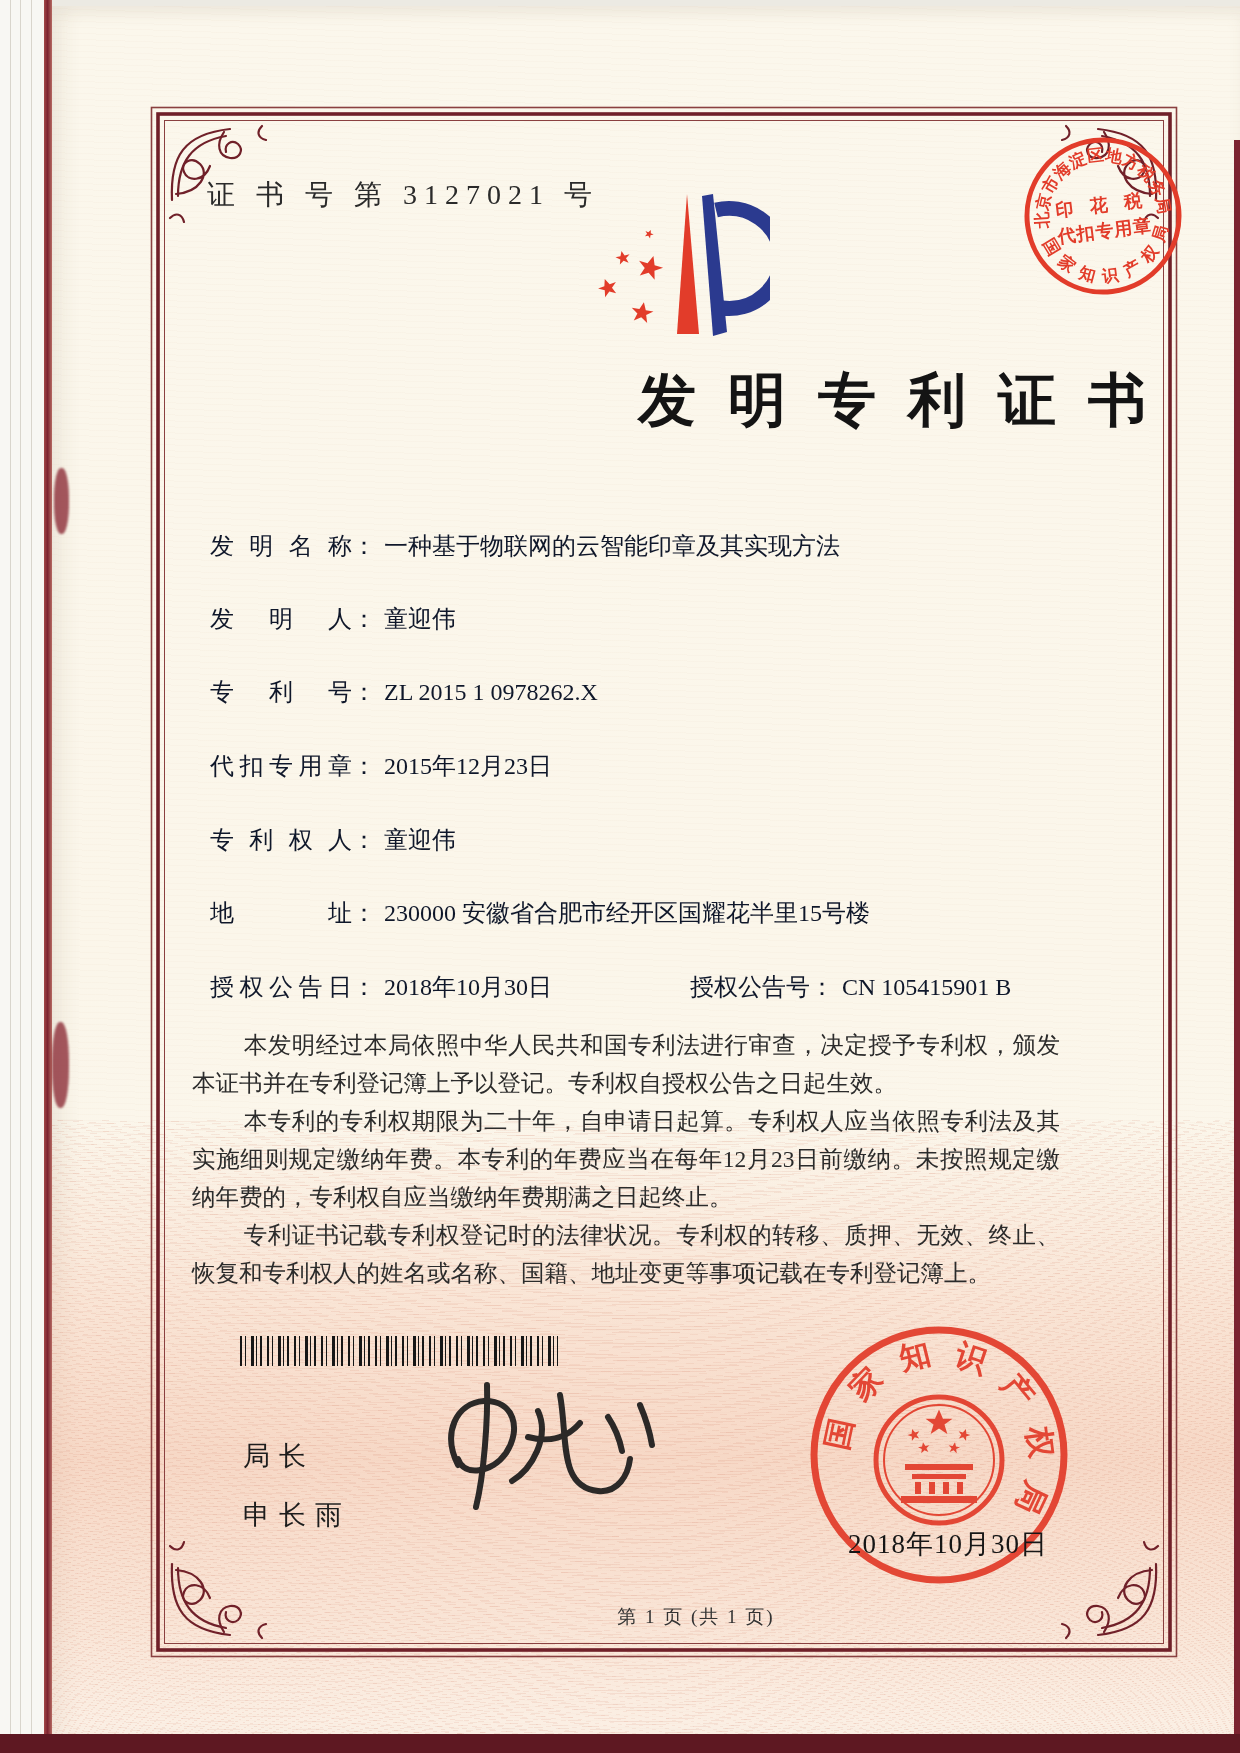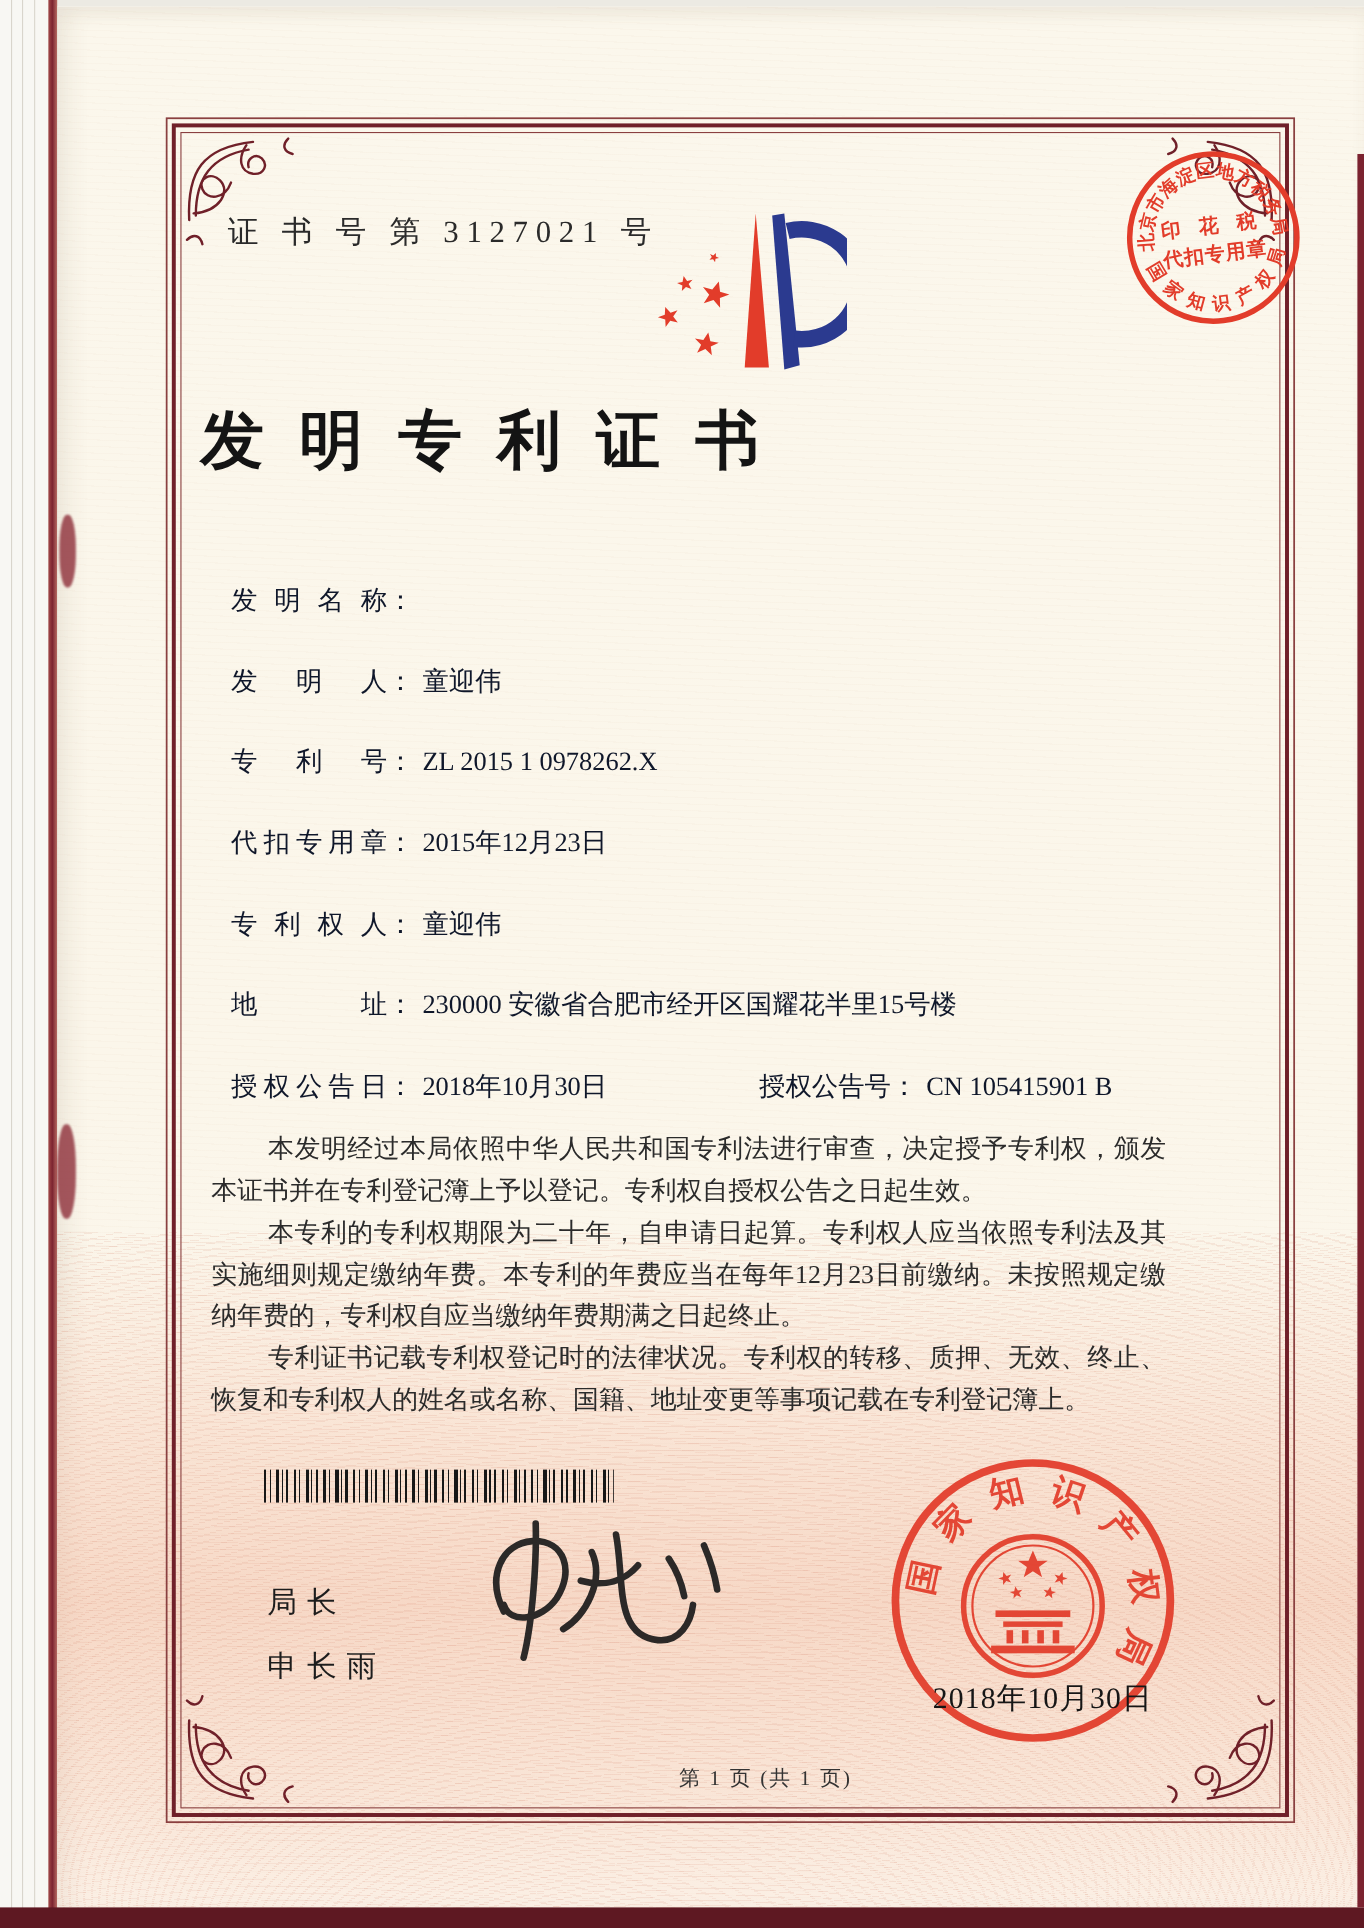--- a/index.html
+++ b/index.html
@@ -20,22 +20,22 @@
     background:
       repeating-radial-gradient(140% 60% at 50% 132%, rgba(203,108,82,.12) 0 1px, rgba(0,0,0,0) 1px 7px),
       repeating-radial-gradient(160% 55% at 18% 138%, rgba(203,108,82,.09) 0 1px, rgba(0,0,0,0) 1px 9px),
       linear-gradient(180deg, rgba(247,215,196,0) 0%, rgba(246,203,181,.42) 30%,
         rgba(243,194,170,.58) 55%, rgba(246,209,189,.48) 82%, rgba(250,227,213,.35) 100%);}
   .bottom-band{position:absolute;left:0;bottom:0;width:1240px;height:19px;background:#5e1822;}
   .right-edge{position:absolute;right:0;top:140px;width:6px;bottom:19px;background:#7b2330;}
   .stain{position:absolute;background:#8e2f3a;opacity:.8;border-radius:45%;filter:blur(1px);}
   .frame-svg{position:absolute;left:150px;top:106px;}
   .abs{position:absolute;}
-  .cert-no{left:207px;top:176px;font-size:28px;letter-spacing:7px;color:#2a2a2a;margin-top:16px;}
-  .title{left:150px;width:1028px;top:362px;text-align:left;font-size:58px;font-weight:bold;
+  .cert-no{left:207px;top:176px;font-size:28px;letter-spacing:7px;color:#2a2a2a;}
+  .title{left:150px;width:1028px;top:362px;text-align:right;font-size:58px;font-weight:bold;
     letter-spacing:32px;color:#141414;text-indent:32px;}
   .row{left:210px;width:860px;font-size:24px;color:#0f172a;display:flex;align-items:baseline;}
   .row .lbl{display:inline-block;width:142px;text-align:justify;text-align-last:justify;}
   .row .val{margin-left:8px;white-space:nowrap;}
   .grant .g2{position:absolute;left:480px;top:0;display:flex;align-items:baseline;}
   .paras{left:192px;top:1026px;width:868px;font-size:23.5px;line-height:38px;color:#2b2b2b;
     text-align:justify;}
   .paras p{margin:0;text-indent:2.2em;}
   .barcode{left:240px;top:1336px;width:318px;height:30px;background:
     repeating-linear-gradient(90deg,#171717 0 2px,transparent 2px 5px,#171717 5px 6px,
@@ -129,20 +129,21 @@
           <text x="141.81272745855605" y="111.40419858454801" transform="rotate(-66 141.81272745855605 111.40419858454801)" font-size="16.5" text-anchor="middle" dominant-baseline="central">局</text>
         </g>
     </g>
   </svg>
 
   <div class="abs title">发明专利证书</div>
 
   <div class="abs row" style="top:530px">
     <span class="lbl">发明名称</span>
       <span>：</span>
+    <span class="val">一种基于物联网的云智能印章及其实现方法</span>
   </div>
   <div class="abs row" style="top:603px">
     <span class="lbl">发明人</span>
       <span>：</span>
     <span class="val">童迎伟</span>
   </div>
   <div class="abs row" style="top:676px">
     <span class="lbl">专利号</span>
       <span>：</span>
     <span class="val">ZL 2015 1 0978262.X</span>

